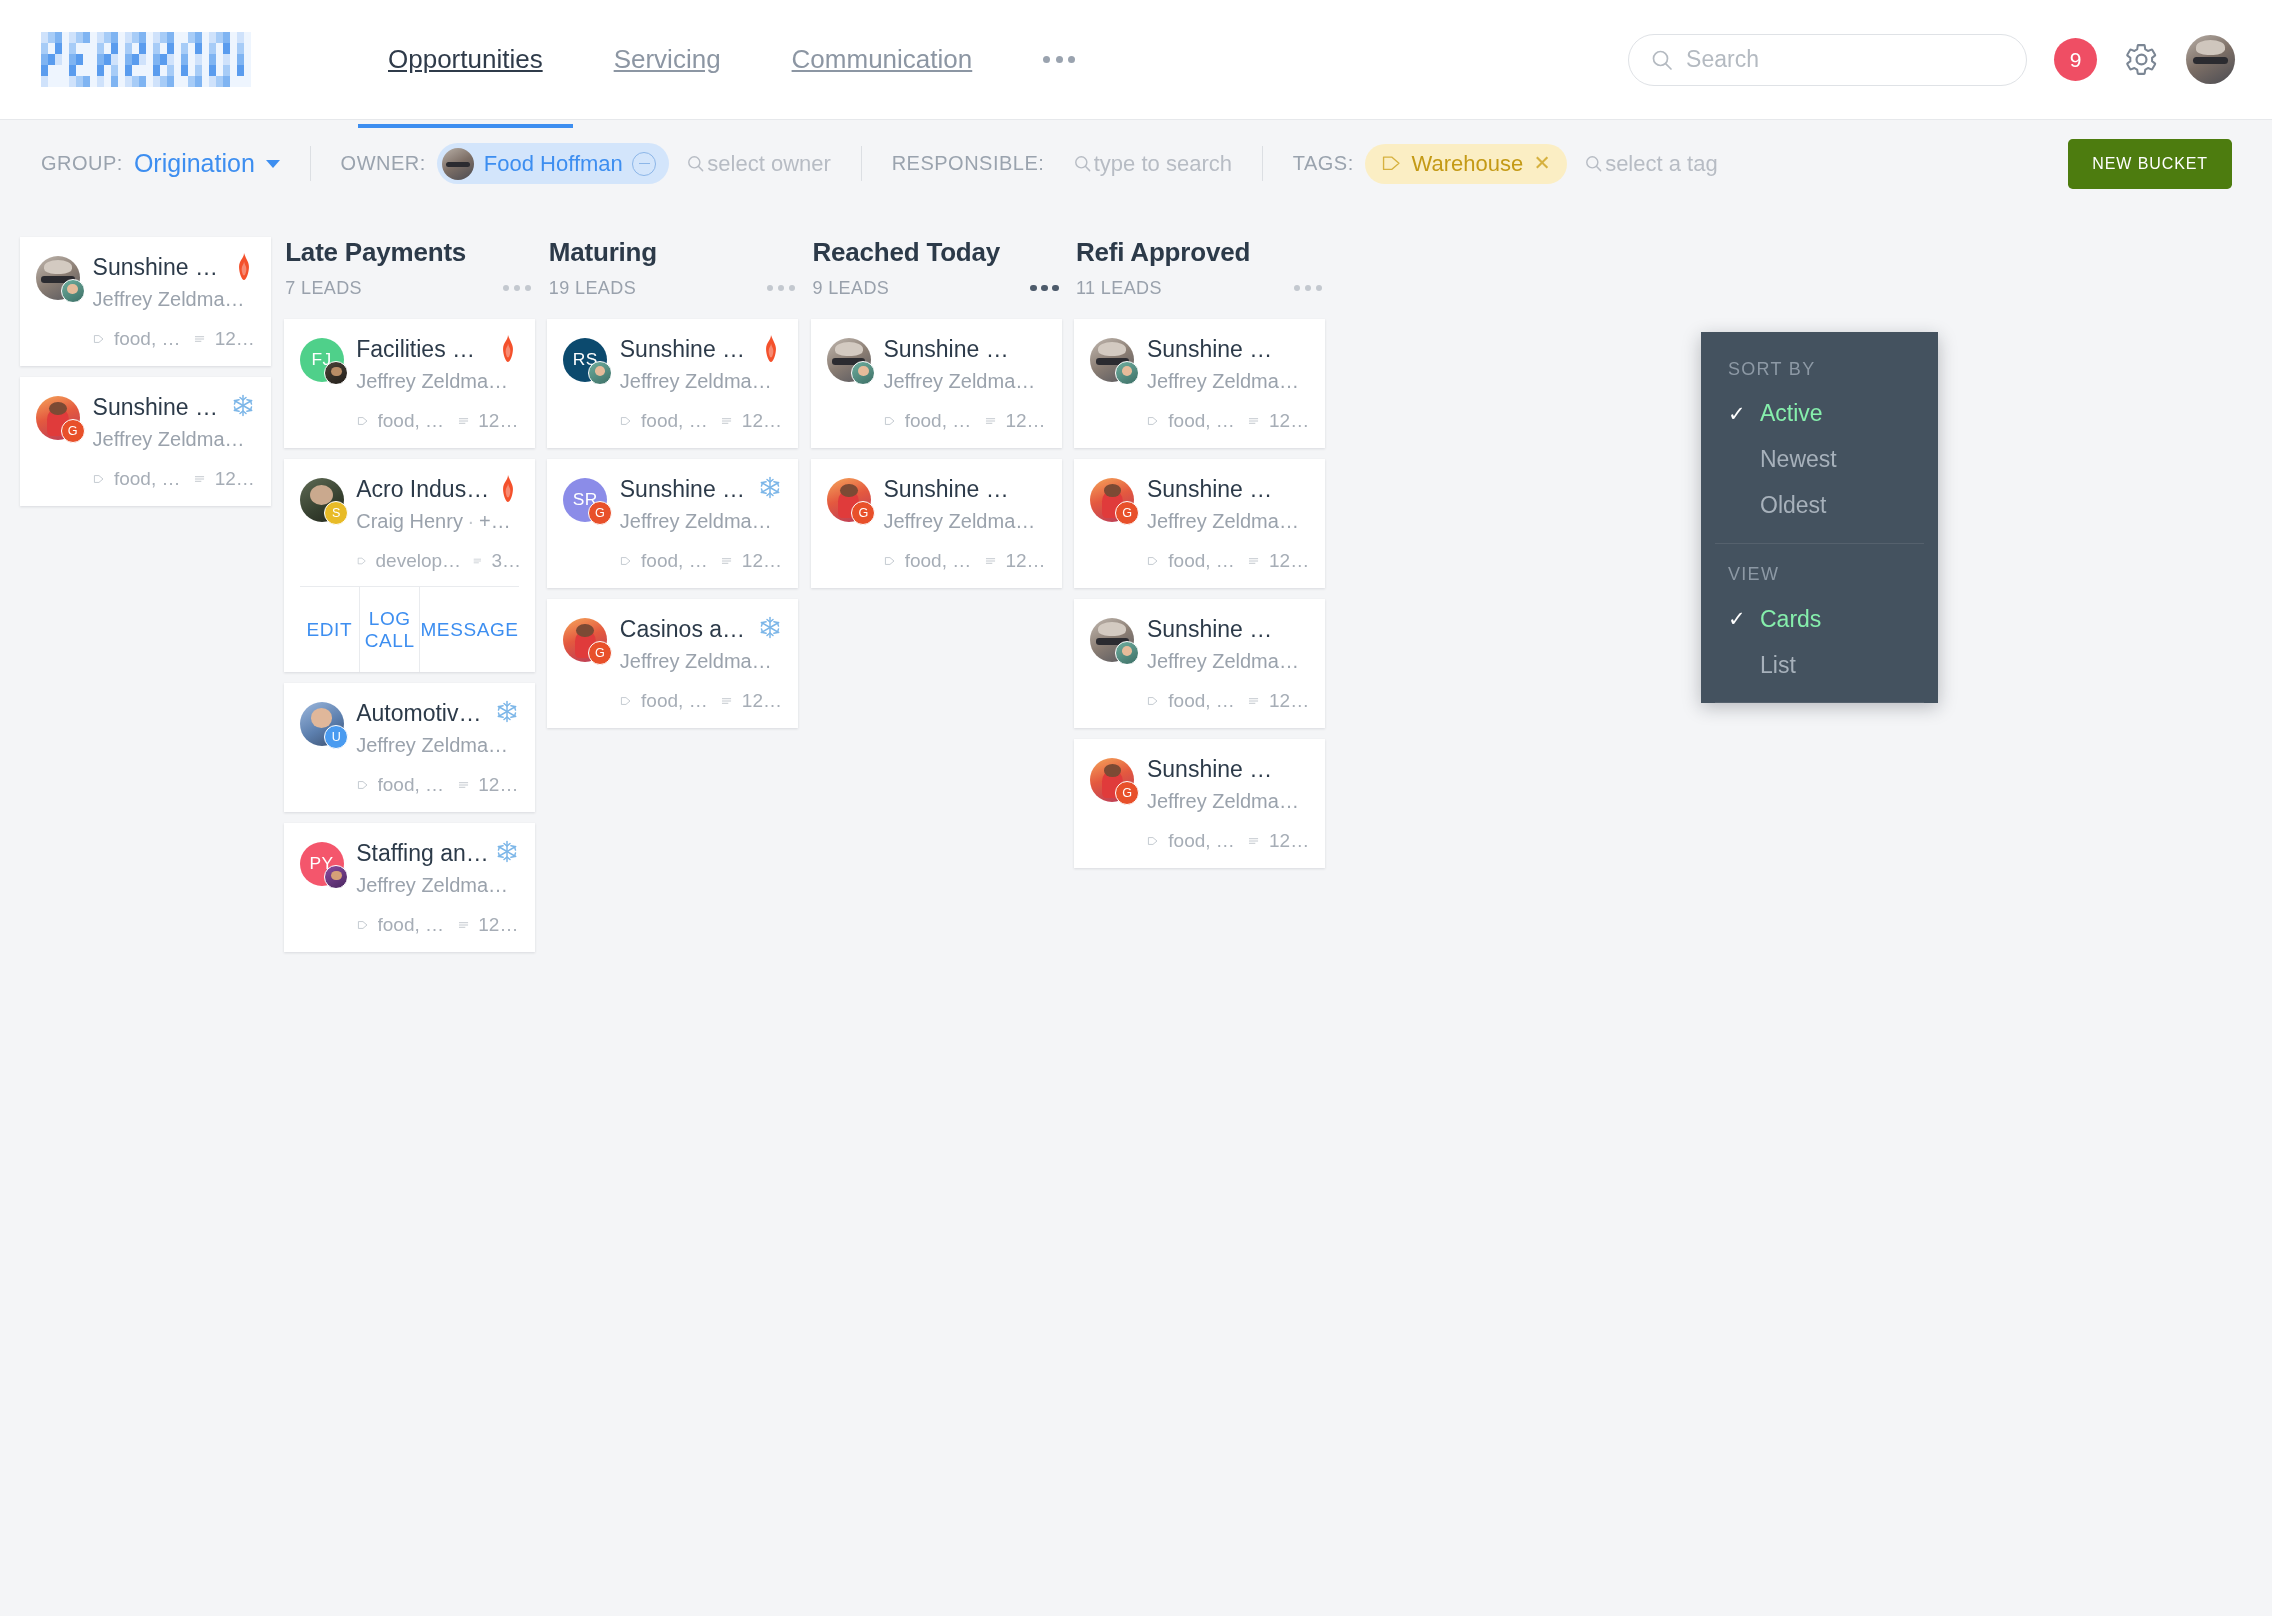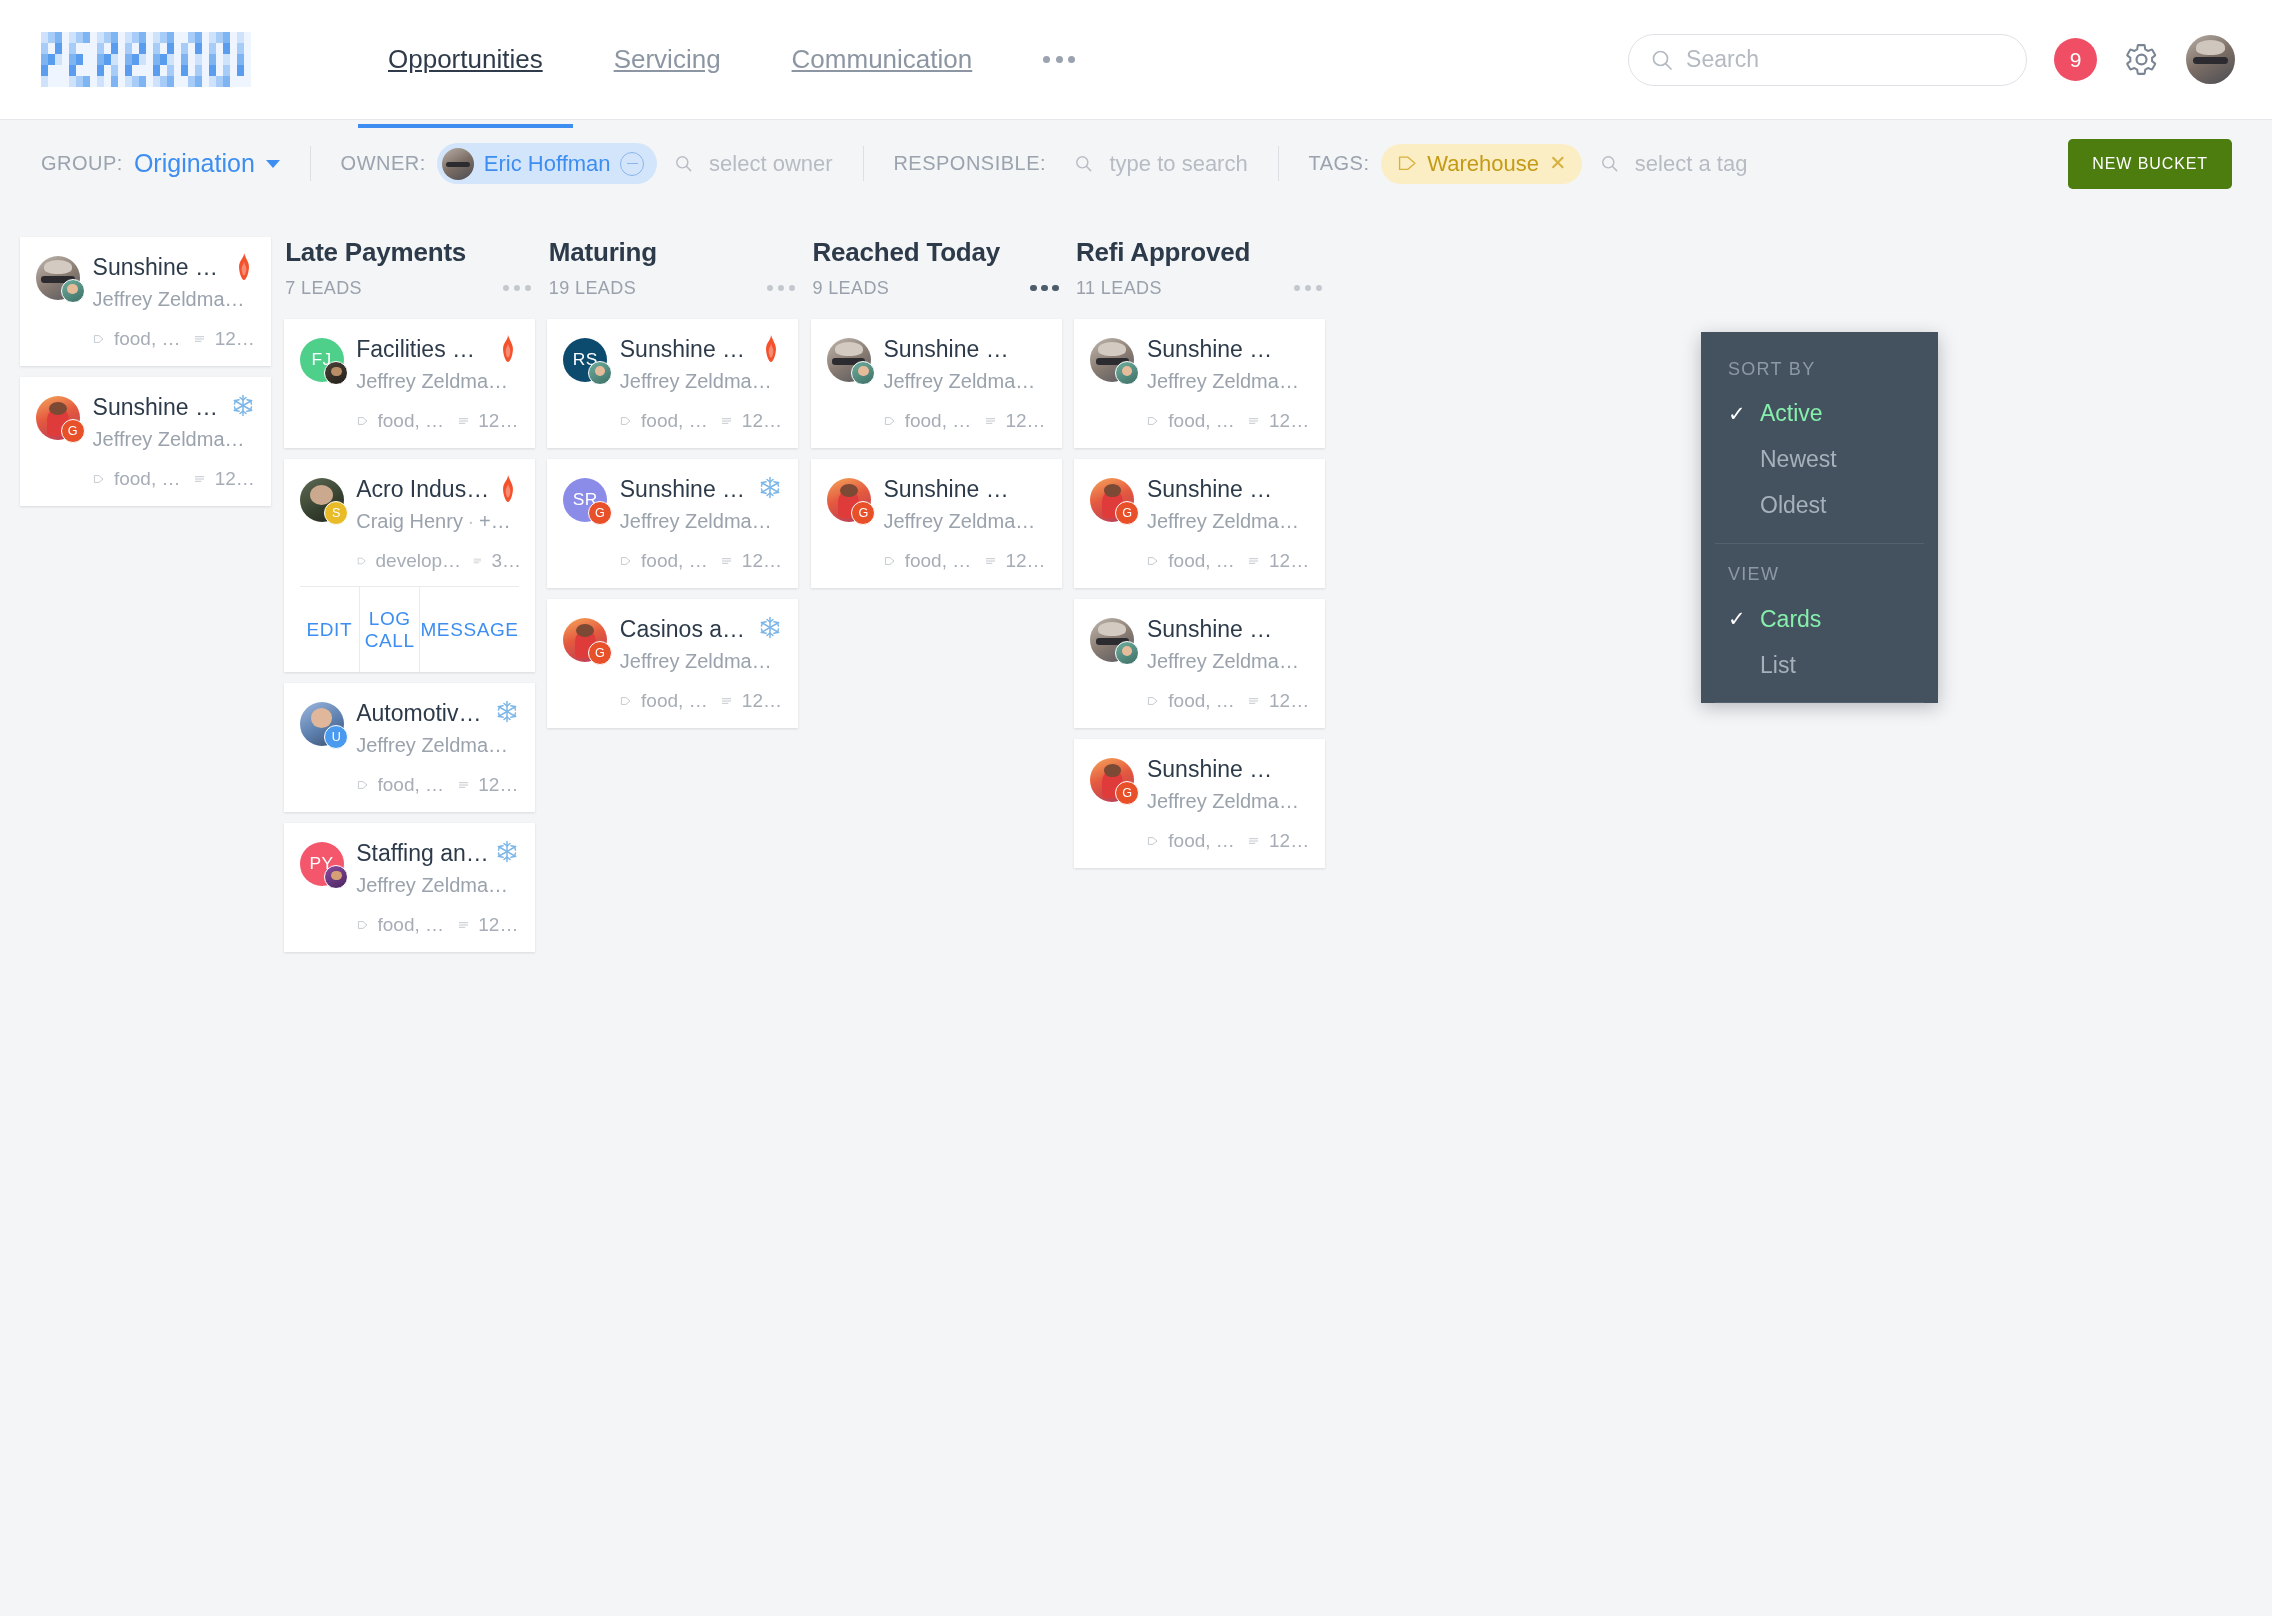--- a/index.html
+++ b/index.html
@@ -121,21 +121,21 @@
   .chip-owner .ava::before{content:"";position:absolute;left:12%;top:44%;width:76%;height:18%;background:#2b2b30;border-radius:3.2px;}
   .chip-owner .name { font-size: 22px; color: #3d8ef0; white-space: nowrap; }
   .chip-x-circle {
     width: 24px; height: 24px; border-radius: 50%;
     border: 1.6px solid #8cb6e8; display:flex;align-items:center;justify-content:center;
     flex:0 0 auto;
   }
   .chip-x-circle i { display:block; width: 11px; height: 1.6px; background: #8cb6e8; }
 
   .ghost-input {
-    display: flex; align-items: center; gap: 16px; margin-left: 17.4px; cursor: text;
+    display: flex; align-items: center; gap: 2px; margin-left: 17.4px; cursor: text;
   }
   .ghost-input span { font-size: 22px; color: #b7bcc4; white-space: nowrap; }
 
   .chip-tag {
     display:flex; align-items:center; gap: 10.3px;
     background: #fbeec4; border-radius: 22px; padding: 7px 16px;
     cursor: pointer;
   }
   .chip-tag .lbl { font-size: 22px; color: #c49a16; white-space: nowrap; }
   .chip-tag .xx { font-size: 20.5px; color: #d6b13f; line-height: 1; }
@@ -470,21 +470,21 @@
       <i class="caret-dn"></i>
     </span>
   </div>
 
   <div class="f-divider"></div>
 
   <div class="f-group">
     <span class="f-label">OWNER:</span>
     <span class="chip-owner">
       <span class="ava"></span>
-      <span class="name">Eric Hoffman</span>
+      <span class="name">Food Hoffman</span>
       <span class="chip-x-circle">
           <i></i>
         </span>
     </span>
     <span class="ghost-input">
       <svg width="19" height="19" viewBox="0 0 24 24" fill="none">
         <circle cx="10.5" cy="10.5" r="7" stroke="#b7bcc4" stroke-width="1.8"></circle>
         <line x1="15.6" y1="15.6" x2="21" y2="21" stroke="#b7bcc4" stroke-width="1.8" stroke-linecap="round"></line>
       </svg>
       <span>select owner</span>

